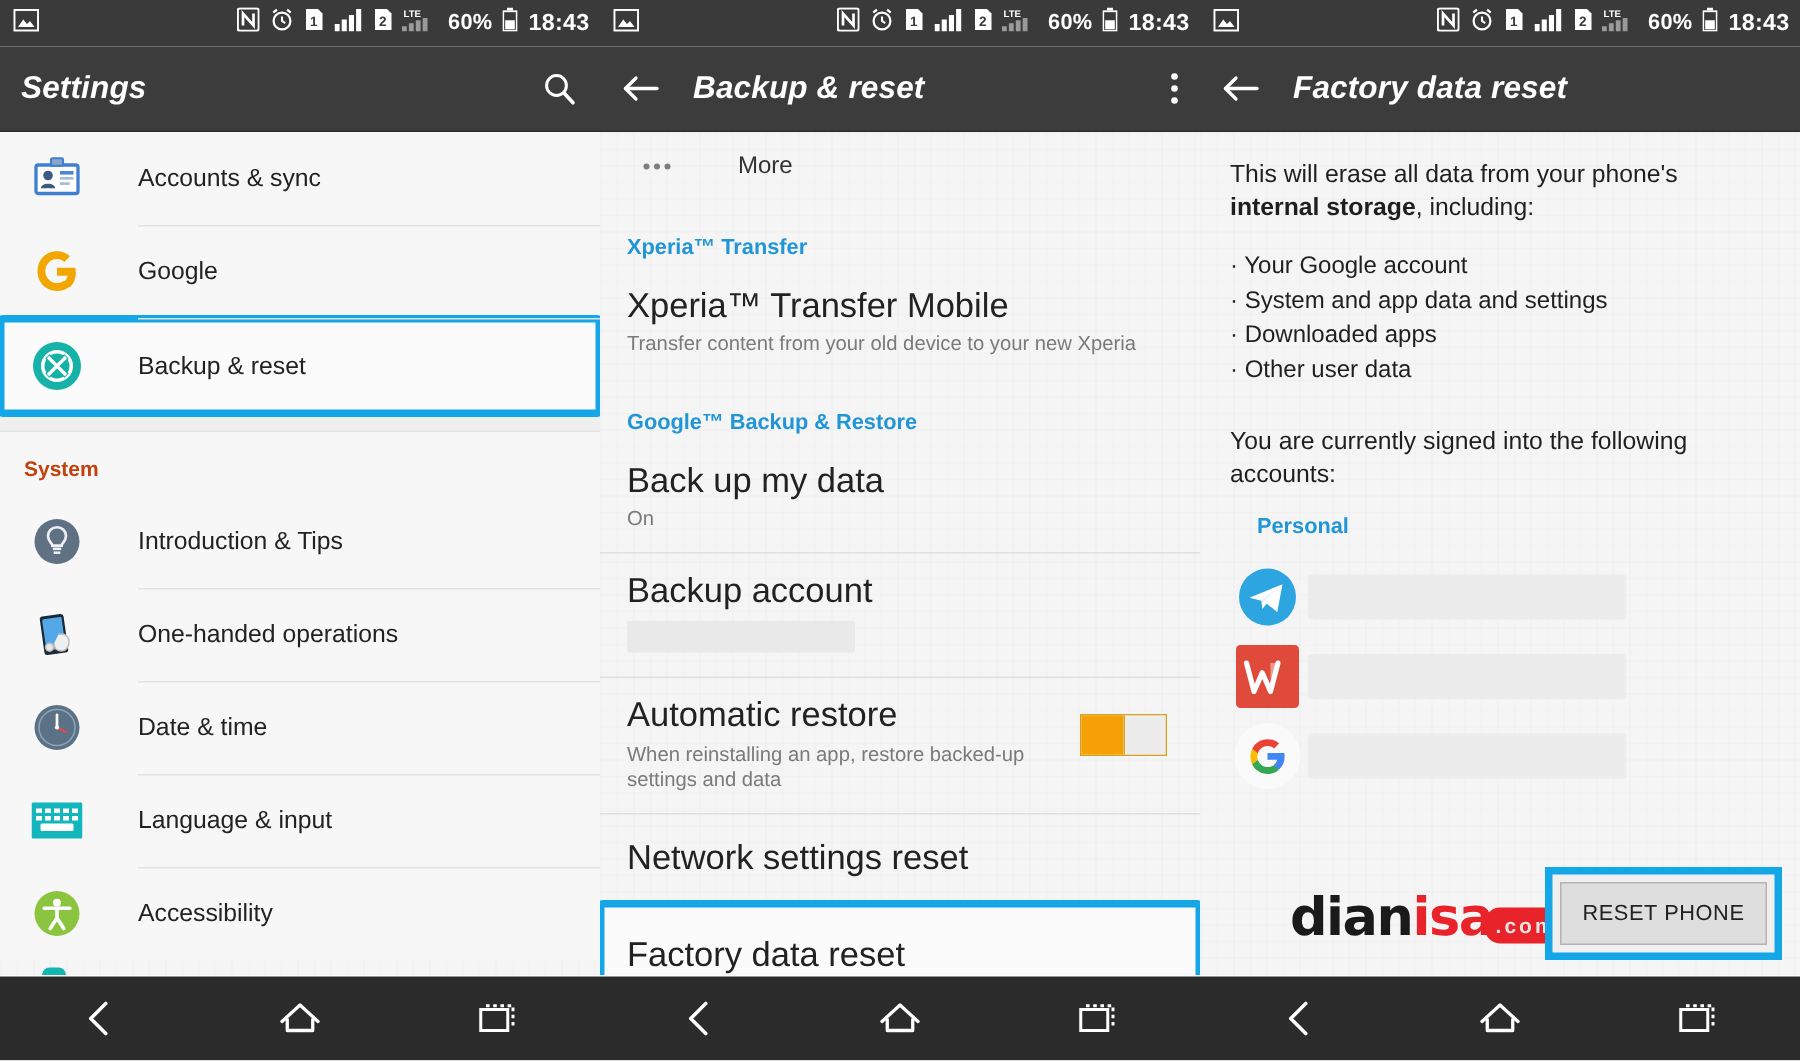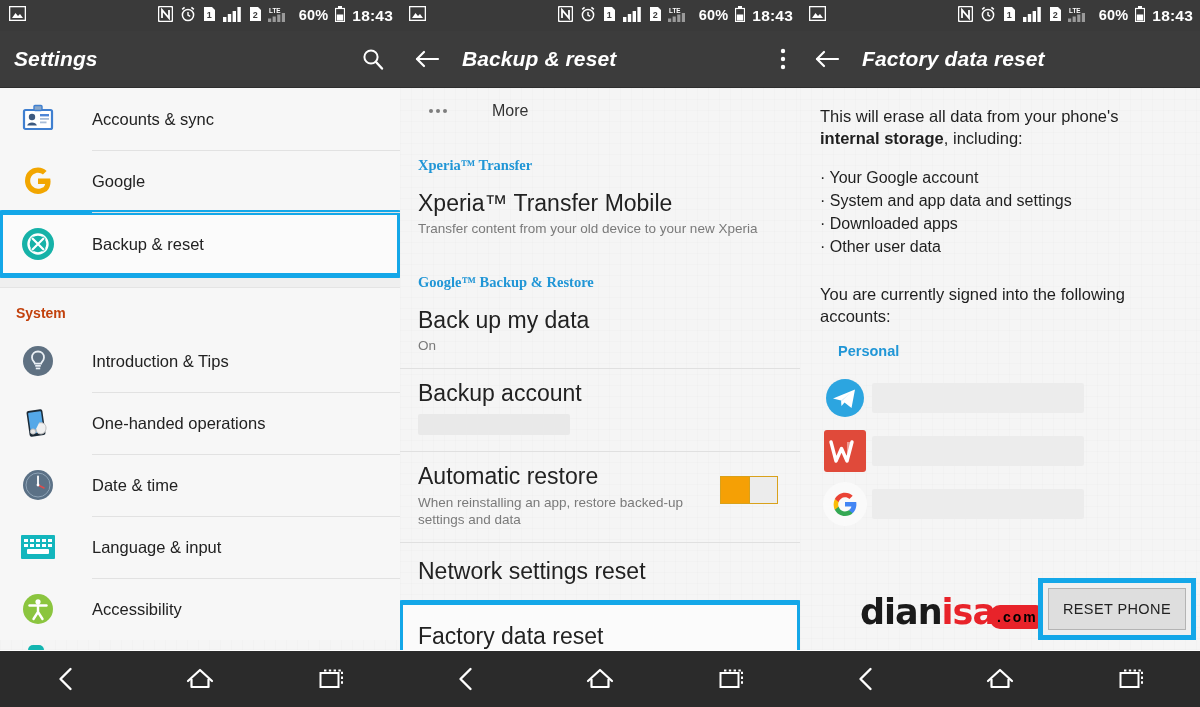--- a/index.html
+++ b/index.html
@@ -85,21 +85,21 @@
     border-radius: 2px;
     position: relative; z-index: 5;
   }
 
   
   .more-row { display: flex; align-items: center; height: 46px; padding: 0 16px; }
   .more-dots { width: 44px; display: flex; align-items: center; justify-content: center; gap: 3px; }
   .dot3 { width: 4px; height: 4px; border-radius: 50%; background: #7d7d7d; }
   .more-label { font-size: 16px; color: #333; margin-left: 32px; }
 
-  .cat { padding: 12px 18px 4px 18px; font-family: Liberation Serif, serif; }
+  .cat { padding: 12px 18px 4px 18px; }
   .cat-text { color: #2196d6; font-size: 14.5px; font-weight: bold; }
 
   .prow { padding: 11px 18px 13px 18px; position: relative; }
   .prow.divider::before {
     content: ""; position: absolute; left: 0; right: 0; top: 0; height: 1px; background: #e0e0e0;
   }
   .prow-title { font-size: 23px; color: #222; line-height: 1.28; }
   .prow-sub { font-size: 13.5px; color: #7a7a7a; line-height: 1.3; margin-top: 2px; max-width: 290px; }
   .prow-flex { display: flex; align-items: flex-start; }
   .prow-flex > div:first-child { flex: 1; }
@@ -130,26 +130,26 @@
   .acct-redact { height: 30px; background: #ececec; border-radius: 2px; width: 212px; }
 
   .watermark {
     position: absolute; left: 60px; bottom: 18px;
     display: flex; align-items: center;
     font-weight: bold; letter-spacing: -1px;
   }
   .wm-d { font-size: 35px; color: #1a1a1a; font-family: "DejaVu Sans", sans-serif; }
   .wm-sa { font-size: 35px; color: #e8232a; font-family: "DejaVu Sans", sans-serif; }
   .wm-com {
-    background: #e8232a; color: #000000; font-size: 14px; letter-spacing: 2px;
+    background: #e8232a; color: #e5e5e5; font-size: 14px; letter-spacing: 2px;
     padding: 4px 8px 4px 7px; border-radius: 10px; margin-left: -5px; margin-top: 10px;
   }
 
   .reset-wrap {
-    position: absolute; right: 8px; bottom: 14px;
+    position: absolute; right: 16px; bottom: 14px;
     outline: 5px solid #14a7e8; outline-offset: -1px;
     padding: 6px;
     background: #f0f0f0;
   }
   .reset-btn {
     background: #dedede; border: 1px solid #b4b4b4;
     padding: 12px 14px; font-size: 14.5px; color: #222;
     letter-spacing: .4px; font-family: "Liberation Sans", sans-serif;
     cursor: pointer;
   }

